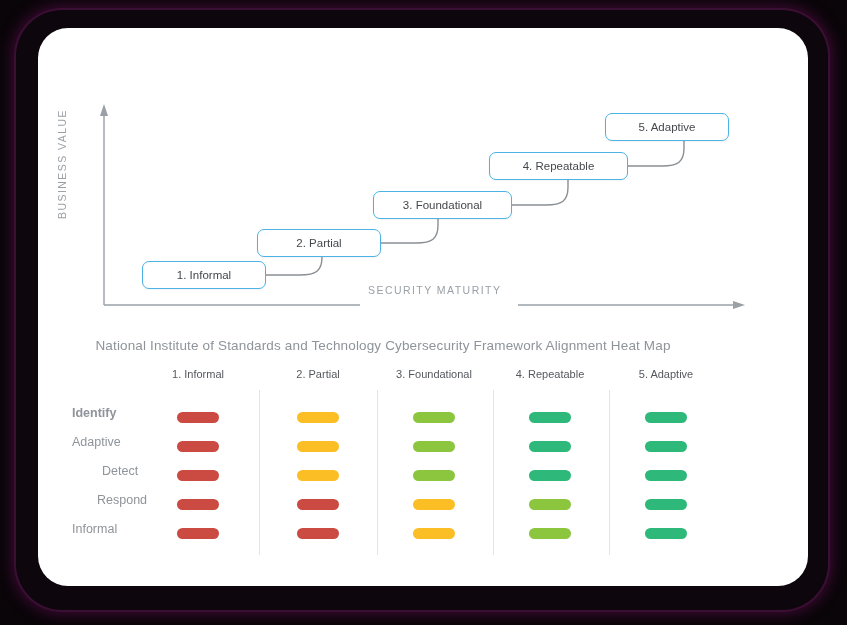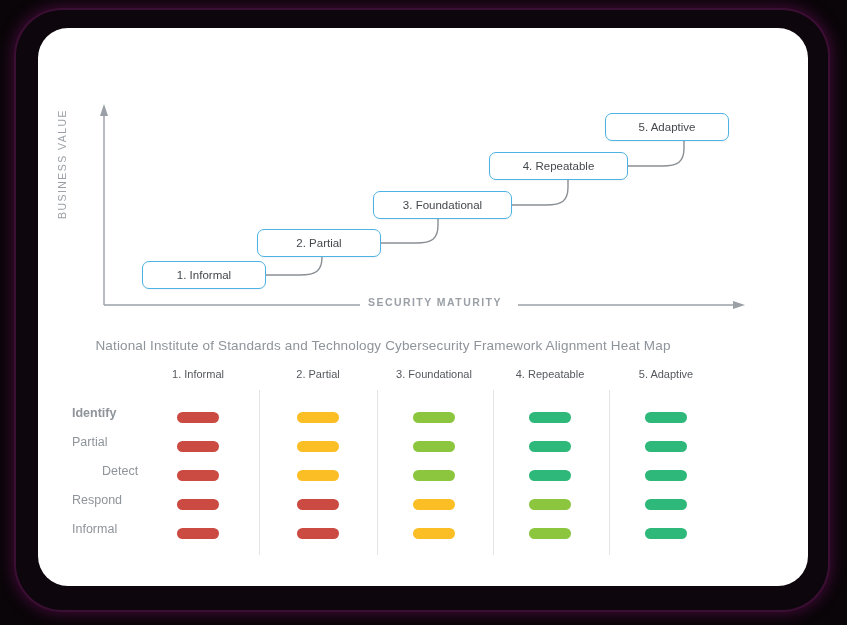--- a/index.html
+++ b/index.html
@@ -33,21 +33,21 @@
     font-size:10.5px;
     letter-spacing:1.45px;
     white-space:nowrap;
   }
   .y-axis-label{
     left:-36px;top:130px;width:120px;
     transform:rotate(-90deg);
     transform-origin:center center;
     text-align:center;
   }
-  .x-axis-label{left:330px;top:268px;font-weight:bold;}
+  .x-axis-label{left:330px;top:256px;}
 
   .step-box{
     position:absolute;
     box-sizing:border-box;
     height:28px;
     background:#ffffff;
     border:1.6px solid #4cb3e4;
     border-radius:7px;
     display:flex;align-items:center;justify-content:center;
     color:#44484c;
@@ -134,23 +134,23 @@
           <div class="hm-head" style="left: 568px; width: 120px;">5. Adaptive</div>
         </div>
       <div id="hm-dividers">
           <div class="hm-divider" style="left: 221px;"></div>
           <div class="hm-divider" style="left: 339px;"></div>
           <div class="hm-divider" style="left: 455px;"></div>
           <div class="hm-divider" style="left: 571px;"></div>
         </div>
       <div id="hm-labels">
           <div class="hm-rowlabel" style="top: 38px; font-weight: bold;">Identify</div>
-          <div class="hm-rowlabel" style="top: 67px;">Partial</div>
+          <div class="hm-rowlabel" style="top: 67px;">Adaptive</div>
           <div class="hm-rowlabel" style="top: 96px; margin-left: 30px;">Detect</div>
-          <div class="hm-rowlabel" style="top: 125px;">Respond</div>
+          <div class="hm-rowlabel" style="top: 125px; margin-left: 25px;">Respond</div>
           <div class="hm-rowlabel" style="top: 154px;">Informal</div>
         </div>
       <div id="hm-cells">
           <div class="pill" style="left: 139px; top: 44px; background: rgb(203, 74, 66);"></div>
           <div class="pill" style="left: 259px; top: 44px; background: rgb(251, 190, 36);"></div>
           <div class="pill" style="left: 375px; top: 44px; background: rgb(140, 198, 63);"></div>
           <div class="pill" style="left: 491px; top: 44px; background: rgb(46, 184, 122);"></div>
           <div class="pill" style="left: 607px; top: 44px; background: rgb(46, 184, 122);"></div>
           <div class="pill" style="left: 139px; top: 73px; background: rgb(203, 74, 66);"></div>
           <div class="pill" style="left: 259px; top: 73px; background: rgb(251, 190, 36);"></div>

